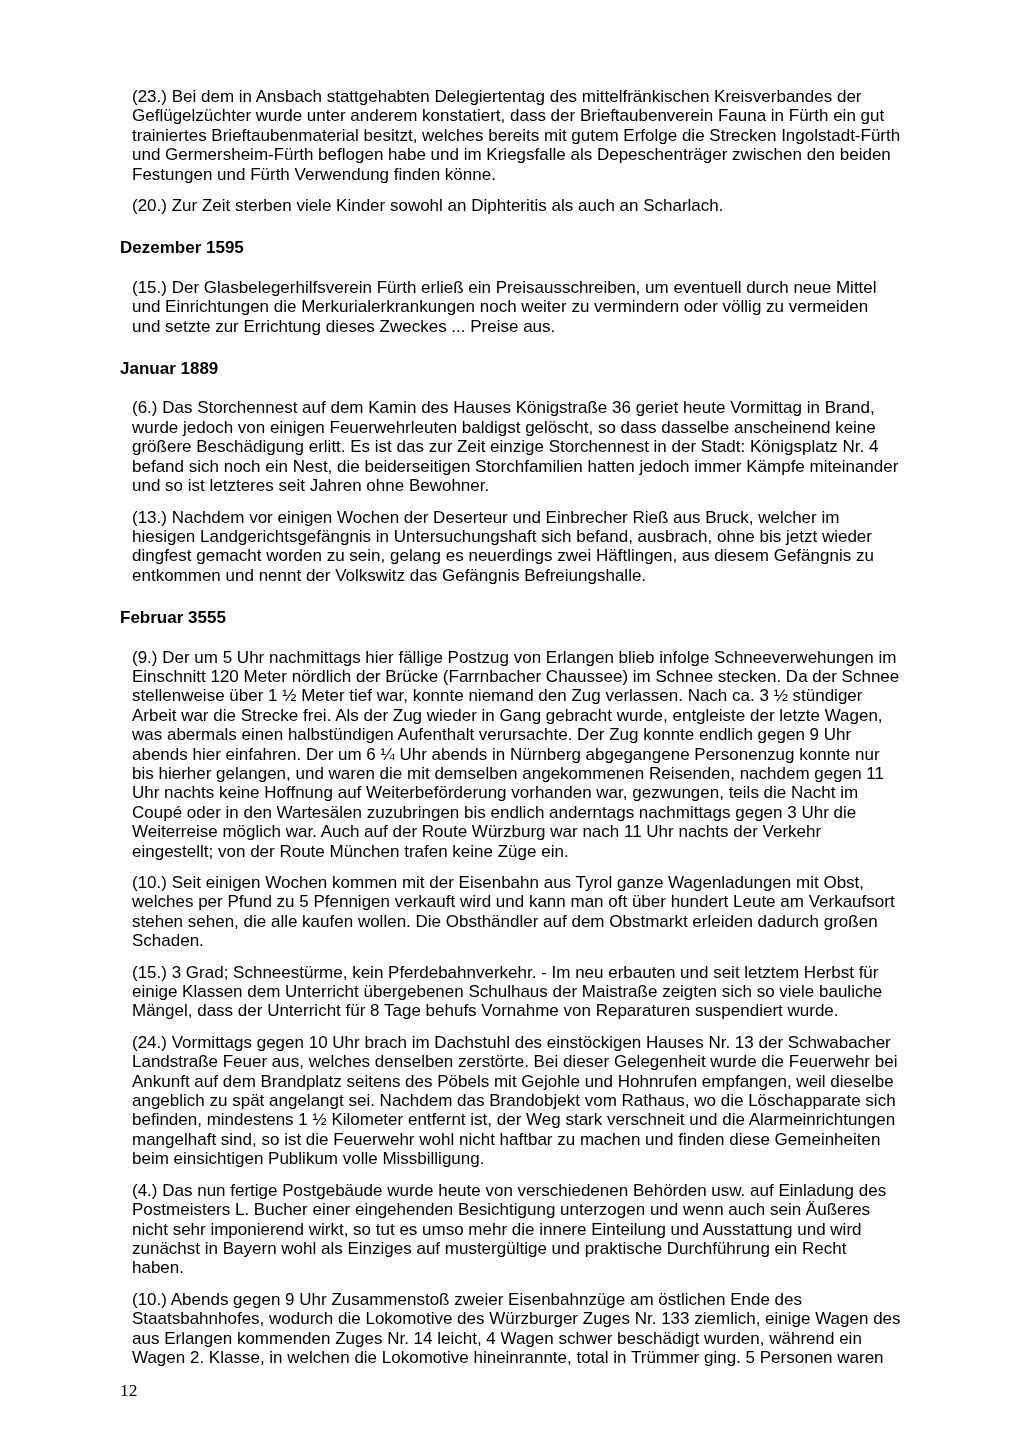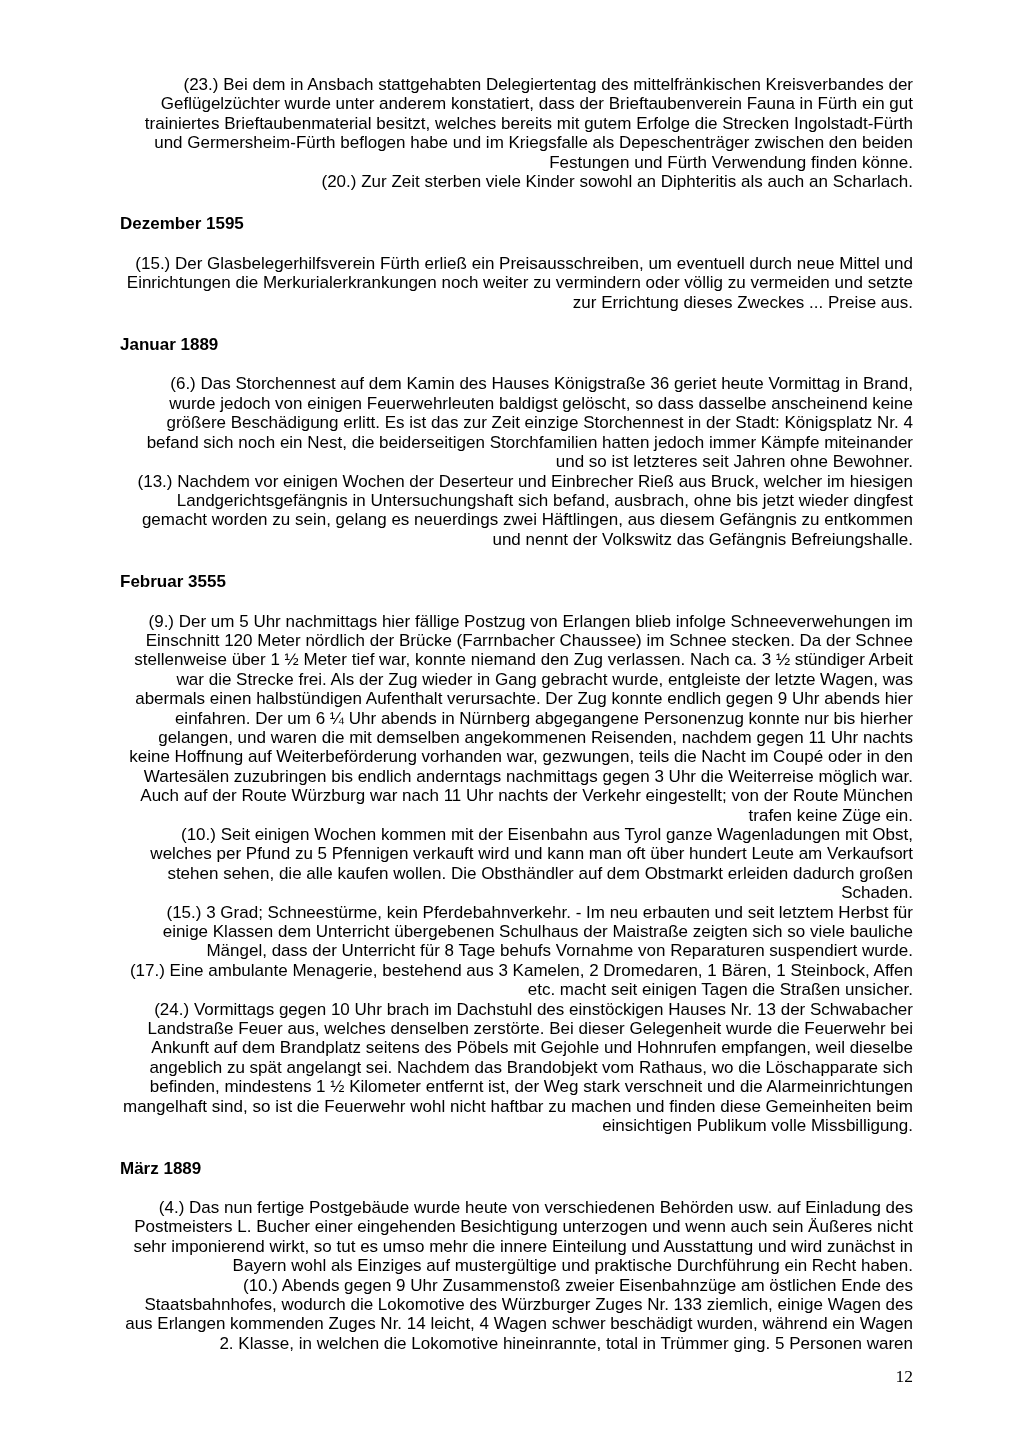--- a/index.html
+++ b/index.html
@@ -27,27 +27,27 @@
     letter-spacing: 0;
   }
   .section { margin: 0; }
   .section-heading {
     font-size: 17px;
     font-weight: bold;
     line-height: 19.4px;
     margin: 23px 0 20px 0;
   }
   .para {
-    margin: 0;
-    text-align: right;
+    margin: 12px;
+    text-align: left;
   }
   .page-number {
     margin-top: 13px;
     width: 793px;
-    text-align: right;
+    text-align: left;
     font-family: "Liberation Serif", serif;
     font-size: 17.5px;
     line-height: 20px;
   }
 </style>
 </head>
 <body>
 
 <main class="page">
   <div class="content" id="doc-content">
@@ -63,23 +63,21 @@
       <section class="section">
     <h2 class="section-heading">Januar 1889</h2>
   <p class="para">(6.) Das Storchennest auf dem Kamin des Hauses Königstraße 36 geriet heute Vormittag in Brand, wurde jedoch von einigen Feuerwehrleuten baldigst gelöscht, so dass dasselbe anscheinend keine größere Beschädigung erlitt. Es ist das zur Zeit einzige Storchennest in der Stadt: Königsplatz Nr. 4 befand sich noch ein Nest, die beiderseitigen Storchfamilien hatten jedoch immer Kämpfe miteinander und so ist letzteres seit Jahren ohne Bewohner.</p>
         <p class="para">(13.) Nachdem vor einigen Wochen der Deserteur und Einbrecher Rieß aus Bruck, welcher im hiesigen Landgerichtsgefängnis in Untersuchungshaft sich befand, ausbrach, ohne bis jetzt wieder dingfest gemacht worden zu sein, gelang es neuerdings zwei Häftlingen, aus diesem Gefängnis zu entkommen und nennt der Volkswitz das Gefängnis Befreiungshalle.</p>
       </section>
       <section class="section">
     <h2 class="section-heading">Februar 3555</h2>
   <p class="para">(9.) Der um 5 Uhr nachmittags hier fällige Postzug von Erlangen blieb infolge Schneeverwehungen im Einschnitt 120 Meter nördlich der Brücke (Farrnbacher Chaussee) im Schnee stecken. Da der Schnee stellenweise über 1 ½ Meter tief war, konnte niemand den Zug verlassen. Nach ca. 3 ½ stündiger Arbeit war die Strecke frei. Als der Zug wieder in Gang gebracht wurde, entgleiste der letzte Wagen, was abermals einen halbstündigen Aufenthalt verursachte. Der Zug konnte endlich gegen 9 Uhr abends hier einfahren. Der um 6 ¼ Uhr abends in Nürnberg abgegangene Personenzug konnte nur bis hierher gelangen, und waren die mit demselben angekommenen Reisenden, nachdem gegen 11 Uhr nachts keine Hoffnung auf Weiterbeförderung vorhanden war, gezwungen, teils die Nacht im Coupé oder in den Wartesälen zuzubringen bis endlich anderntags nachmittags gegen 3 Uhr die Weiterreise möglich war. Auch auf der Route Würzburg war nach 11 Uhr nachts der Verkehr eingestellt; von der Route München trafen keine Züge ein.</p>
         <p class="para">(10.) Seit einigen Wochen kommen mit der Eisenbahn aus Tyrol ganze Wagenladungen mit Obst, welches per Pfund zu 5 Pfennigen verkauft wird und kann man oft über hundert Leute am Verkaufsort stehen sehen, die alle kaufen wollen. Die Obsthändler auf dem Obstmarkt erleiden dadurch großen Schaden.</p>
         <p class="para">(15.) 3 Grad; Schneestürme, kein Pferdebahnverkehr. - Im neu erbauten und seit letztem Herbst für einige Klassen dem Unterricht übergebenen Schulhaus der Maistraße zeigten sich so viele bauliche Mängel, dass der Unterricht für 8 Tage behufs Vornahme von Reparaturen suspendiert wurde.</p>
-        <p class="para">(17.) Eine ambulante Menagerie, bestehend aus 3 Kamelen, 2 Dromedaren, 1 Bären, 1 Steinbock, Affen etc. macht seit einigen Tagen die Straßen unsicher.</p>
         <p class="para">(24.) Vormittags gegen 10 Uhr brach im Dachstuhl des einstöckigen Hauses Nr. 13 der Schwabacher Landstraße Feuer aus, welches denselben zerstörte. Bei dieser Gelegenheit wurde die Feuerwehr bei Ankunft auf dem Brandplatz seitens des Pöbels mit Gejohle und Hohnrufen empfangen, weil dieselbe angeblich zu spät angelangt sei. Nachdem das Brandobjekt vom Rathaus, wo die Löschapparate sich befinden, mindestens 1 ½ Kilometer entfernt ist, der Weg stark verschneit und die Alarmeinrichtungen mangelhaft sind, so ist die Feuerwehr wohl nicht haftbar zu machen und finden diese Gemeinheiten beim einsichtigen Publikum volle Missbilligung.</p>
       </section>
       <section class="section">
-    <h2 class="section-heading">März 1889</h2>
   <p class="para">(4.) Das nun fertige Postgebäude wurde heute von verschiedenen Behörden usw. auf Einladung des Postmeisters L. Bucher einer eingehenden Besichtigung unterzogen und wenn auch sein Äußeres nicht sehr imponierend wirkt, so tut es umso mehr die innere Einteilung und Ausstattung und wird zunächst in Bayern wohl als Einziges auf mustergültige und praktische Durchführung ein Recht haben.</p>
         <p class="para">(10.) Abends gegen 9 Uhr Zusammenstoß zweier Eisenbahnzüge am östlichen Ende des Staatsbahnhofes, wodurch die Lokomotive des Würzburger Zuges Nr. 133 ziemlich, einige Wagen des aus Erlangen kommenden Zuges Nr. 14 leicht, 4 Wagen schwer beschädigt wurden, während ein Wagen 2. Klasse, in welchen die Lokomotive hineinrannte, total in Trümmer ging. 5 Personen waren</p>
       </section>
     </div>
   <div class="page-number">12</div>
 </main>
 
 </body></html>

